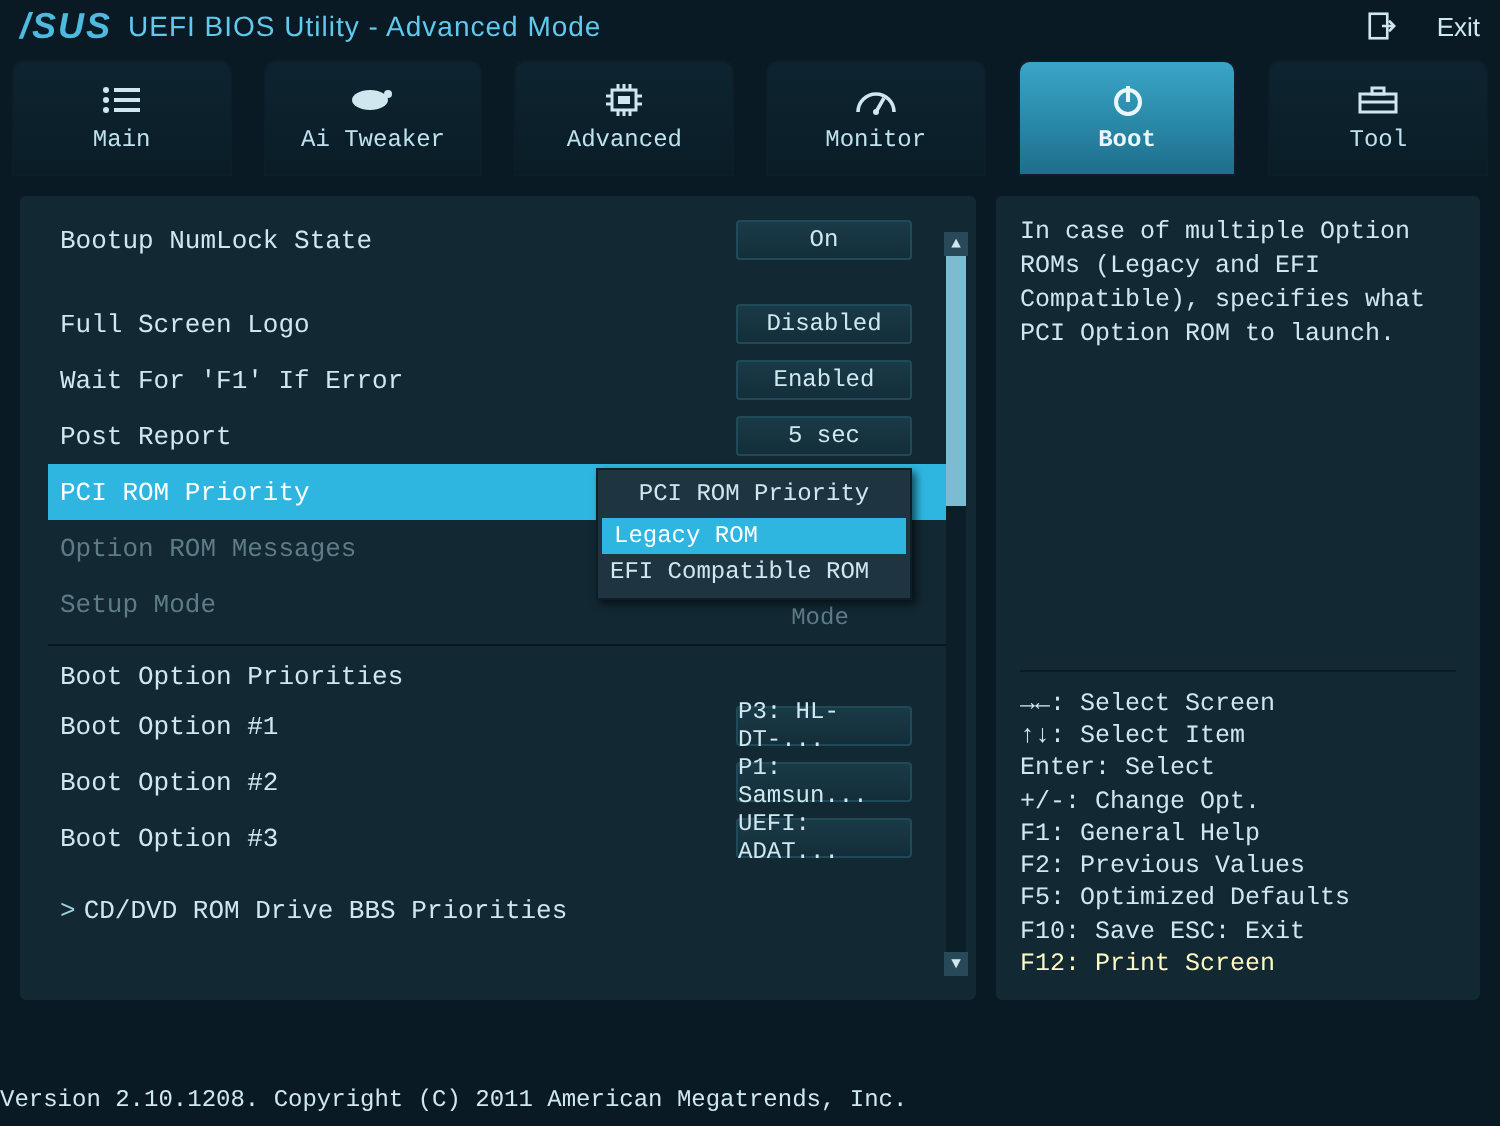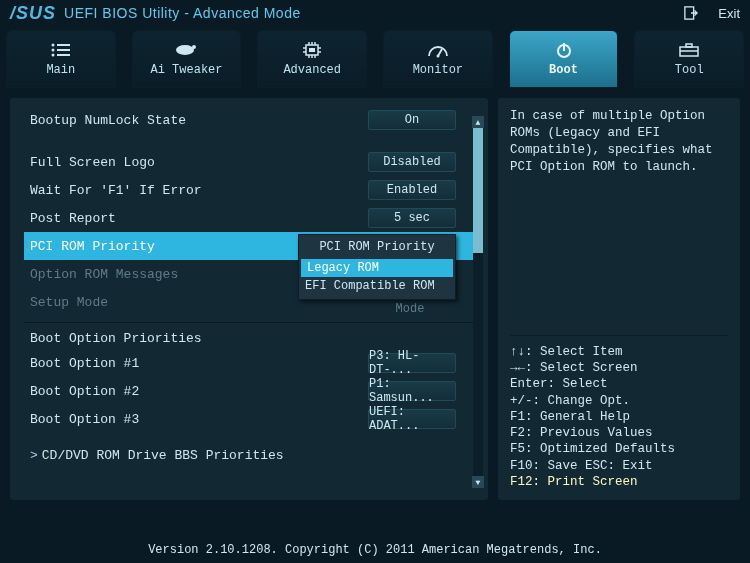--- a/index.html
+++ b/index.html
@@ -38,21 +38,21 @@
   .popup-item { height:18px; padding:0 6px; color:#cfe8f0; font-size:12px; display:flex; align-items:center; }
   .popup-item.sel { background:#2fb6e0; color:#fff; margin:0 2px; }
   .dimmed { color:#5e7c88; }
   .dimrow { display:flex; align-items:center; height:28px; }
   .dimlabel { flex:1; }
   .dimval  { width:88px; margin-right:20px; text-align:center; font-size:12px; }
   .help-text { color:#cfe8f0; line-height:1.35; font-size:12.5px; }
   .right .divider2 { height:1px; background:#0b1c25; margin: auto 0 8px 0; }
   .keys { font-size:12.5px; color:#cfe8f0; line-height:1.3; }
   .keys .hl { color:#fef9c3; }
-  .footer { text-align:center; color:#cfe8f0; font-size:12px; padding:8px 0 6px 0; }
+  .footer { text-align:left; color:#cfe8f0; font-size:12px; padding:8px 0 6px 0; }
 </style>
 </head>
 <body>
 
 <div class="screen">
 
   <div class="topbar">
     <div class="logo">/SUS</div>
     <div class="title">UEFI BIOS Utility - Advanced Mode</div>
     <div class="exit">
@@ -210,22 +210,22 @@
           <div class="sb-thumb" style="top:0;height:36%;"></div>
         </div>
         <div class="sb-btn">▼</div>
       </div>
     </div>
 
     <div class="panel right">
       <div class="help-text">In case of multiple Option ROMs (Legacy and EFI Compatible), specifies what PCI Option ROM to launch.</div>
       <div class="divider2"></div>
       <div class="keys">
+        <div>→←: Select Screen</div>
         <div>↑↓: Select Item</div>
-        <div>→←: Select Screen</div>
         <div>Enter: Select</div>
         <div>+/-: Change Opt.</div>
         <div>F1: General Help</div>
         <div>F2: Previous Values</div>
         <div>F5: Optimized Defaults</div>
         <div>F10: Save   ESC: Exit</div>
         <div class="hl">F12: Print Screen</div>
       </div>
     </div>
   </div>

